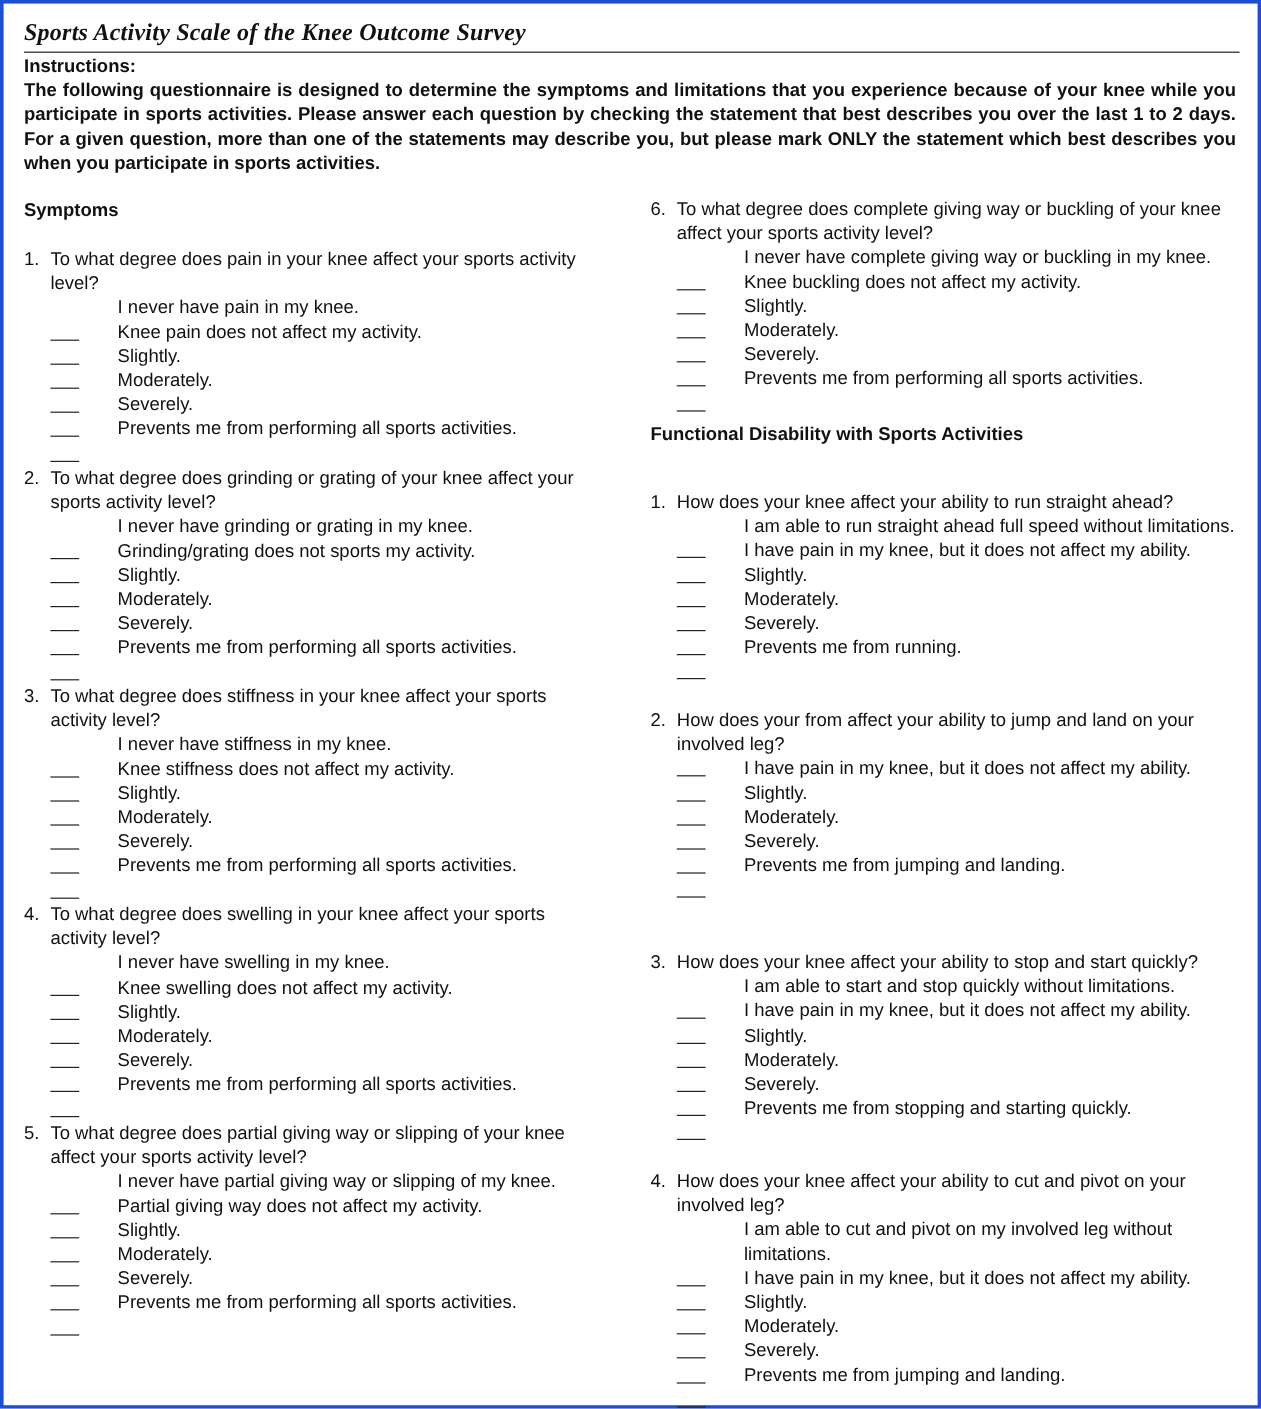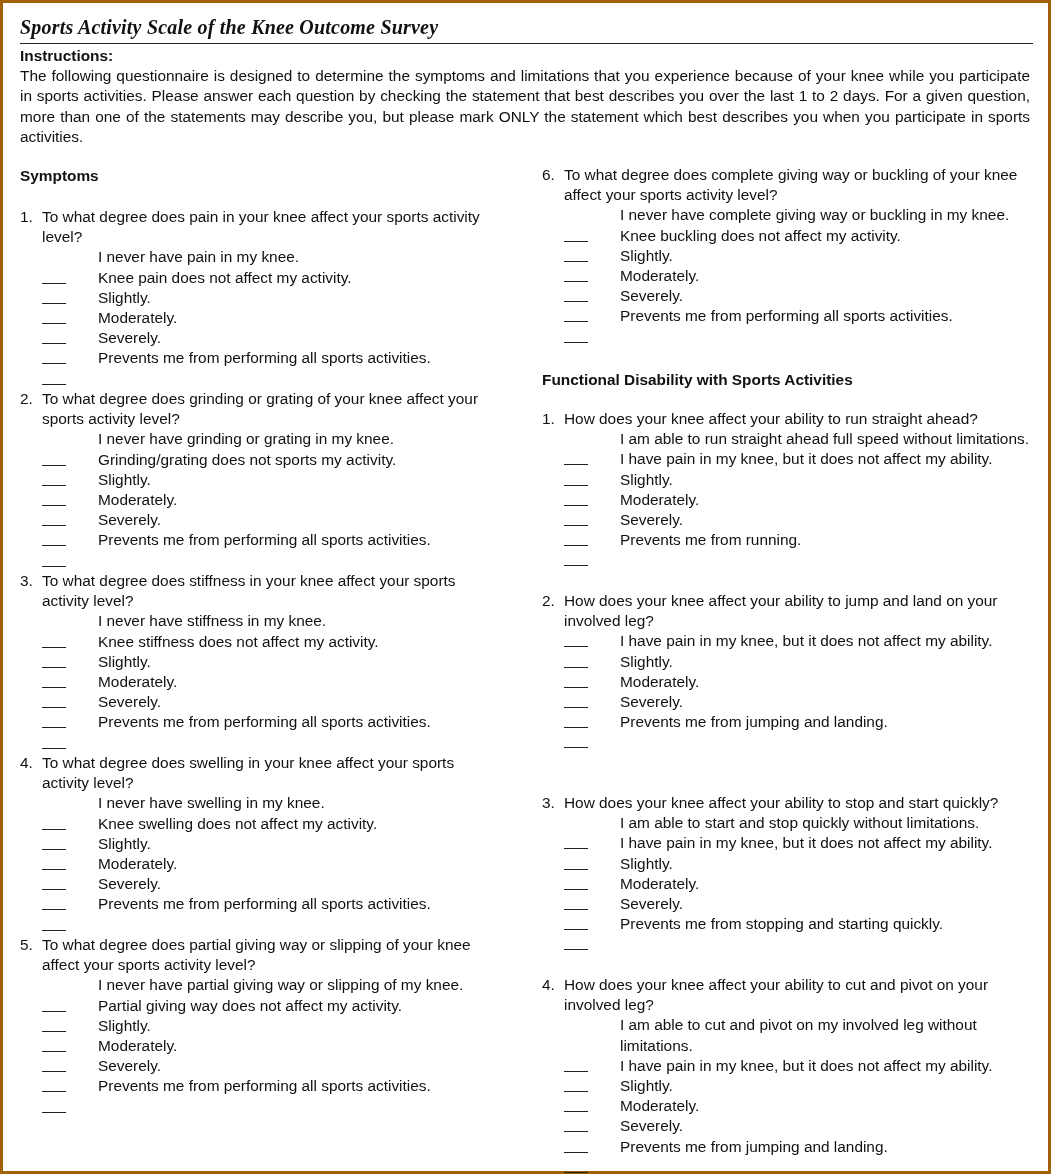--- a/index.html
+++ b/index.html
@@ -1,21 +1,21 @@
 <!DOCTYPE html>
 <html><head>
 <meta charset="utf-8">
 <style>
   html, body { margin: 0; padding: 0; background: #ffffff; }
   body { width: 1051px; height: 1174px; overflow: hidden; }
   .page {
     position: relative;
     box-sizing: border-box;
     width: 1051px; height: 1174px;
-    border: 3px solid #a16207;
+    border: 3px solid #1d4ed8;
     background: #fff;
     color: #111;
     font-family: "Liberation Sans", sans-serif;
     font-size: 15.4px;
     line-height: 20.2px;
   }
   .title {
     position: absolute; left: 17px; top: 12px;
     font-family: "Liberation Serif", serif;
     font-style: italic; font-weight: bold;
@@ -23,21 +23,21 @@
     letter-spacing: 0.2px;
   }
   .title-rule {
     position: absolute; left: 17px; right: 15px; top: 40px;
     border-top: 1.5px solid #222;
   }
   .instructions {
     position: absolute; left: 17px; top: 43px; width: 1010px;
   }
   .instructions .label { font-weight: bold; }
-  .instructions .body { text-align: justify; }
+  .instructions .body { text-align: justify; font-weight: bold; }
   .col { position: absolute; top: 0; }
   .col.left { left: 17px; width: 490px; }
   .col.right { left: 539px; width: 495px; }
   .section-heading { font-weight: bold; position: absolute; white-space: nowrap; }
   .question { position: absolute; }
   .q-text { display: flex; }
   .q-num { width: 22px; flex: 0 0 22px; }
   .q-label { flex: 1; }
   .option { display: flex; align-items: flex-end; }
   .blank {
@@ -245,21 +245,21 @@
       <div class="option">
           <span class="blank"></span>
           <span class="opt-label">Severely.</span>
         </div>
       <div class="option">
           <span class="blank"></span>
           <span class="opt-label">Prevents me from performing all sports activities.</span>
         </div>
     </div>
 
-    <div class="section-heading" style="top:367px">Functional Disability with Sports Activities</div>
+    <div class="section-heading" style="top:350px">Functional Disability with Sports Activities</div>
 
     <div class="question" style="top:406px;width:495px">
       <div class="q-text">
           <span class="q-num">1.</span>
           <span class="q-label">How does your knee affect your ability to run straight ahead?</span>
         </div>
       <div class="option">
           <span class="blank"></span>
           <span class="opt-label">I am able to run straight ahead full speed without limitations.</span>
         </div>
@@ -281,21 +281,21 @@
         </div>
       <div class="option">
           <span class="blank"></span>
           <span class="opt-label">Prevents me from running.</span>
         </div>
     </div>
 
     <div class="question" style="top:588px;width:480px">
       <div class="q-text">
           <span class="q-num">2.</span>
-          <span class="q-label">How does your knee affect your ability to jump and land on your involved leg?</span>
+          <span class="q-label">How does your from affect your ability to jump and land on your involved leg?</span>
         </div>
       <div class="option">
           <span class="blank"></span>
         </div>
       <div class="option">
           <span class="blank"></span>
           <span class="opt-label">I have pain in my knee, but it does not affect my ability.</span>
         </div>
       <div class="option">
           <span class="blank"></span>

